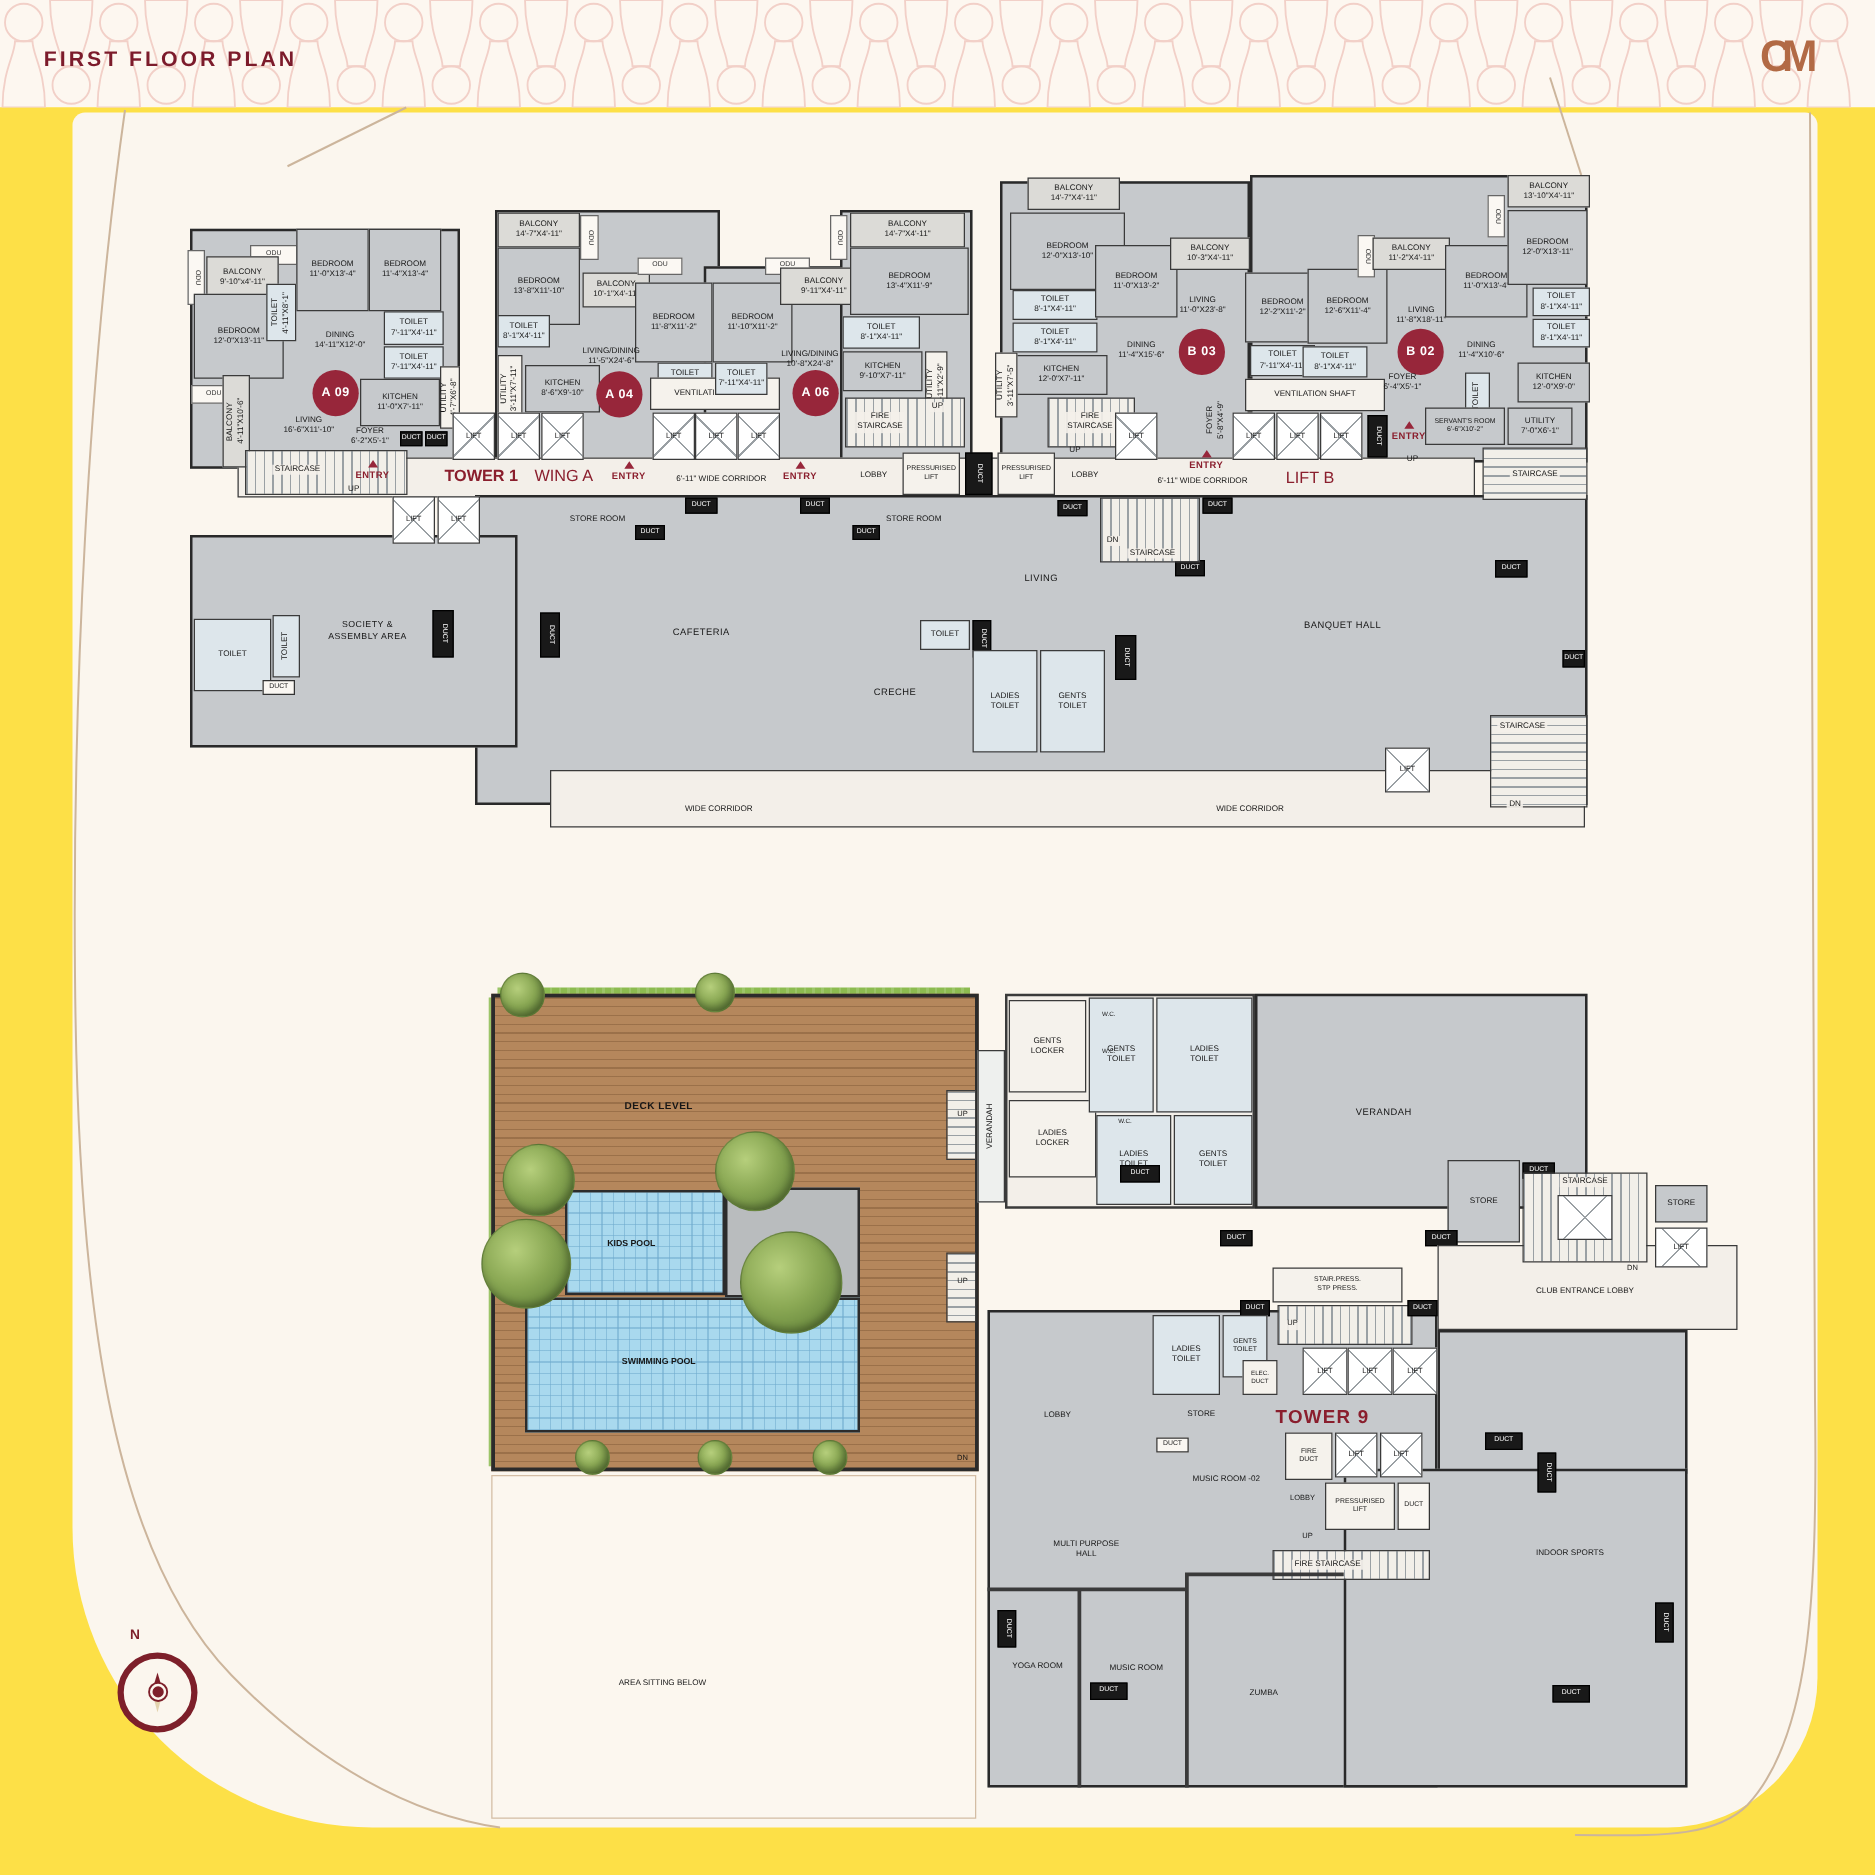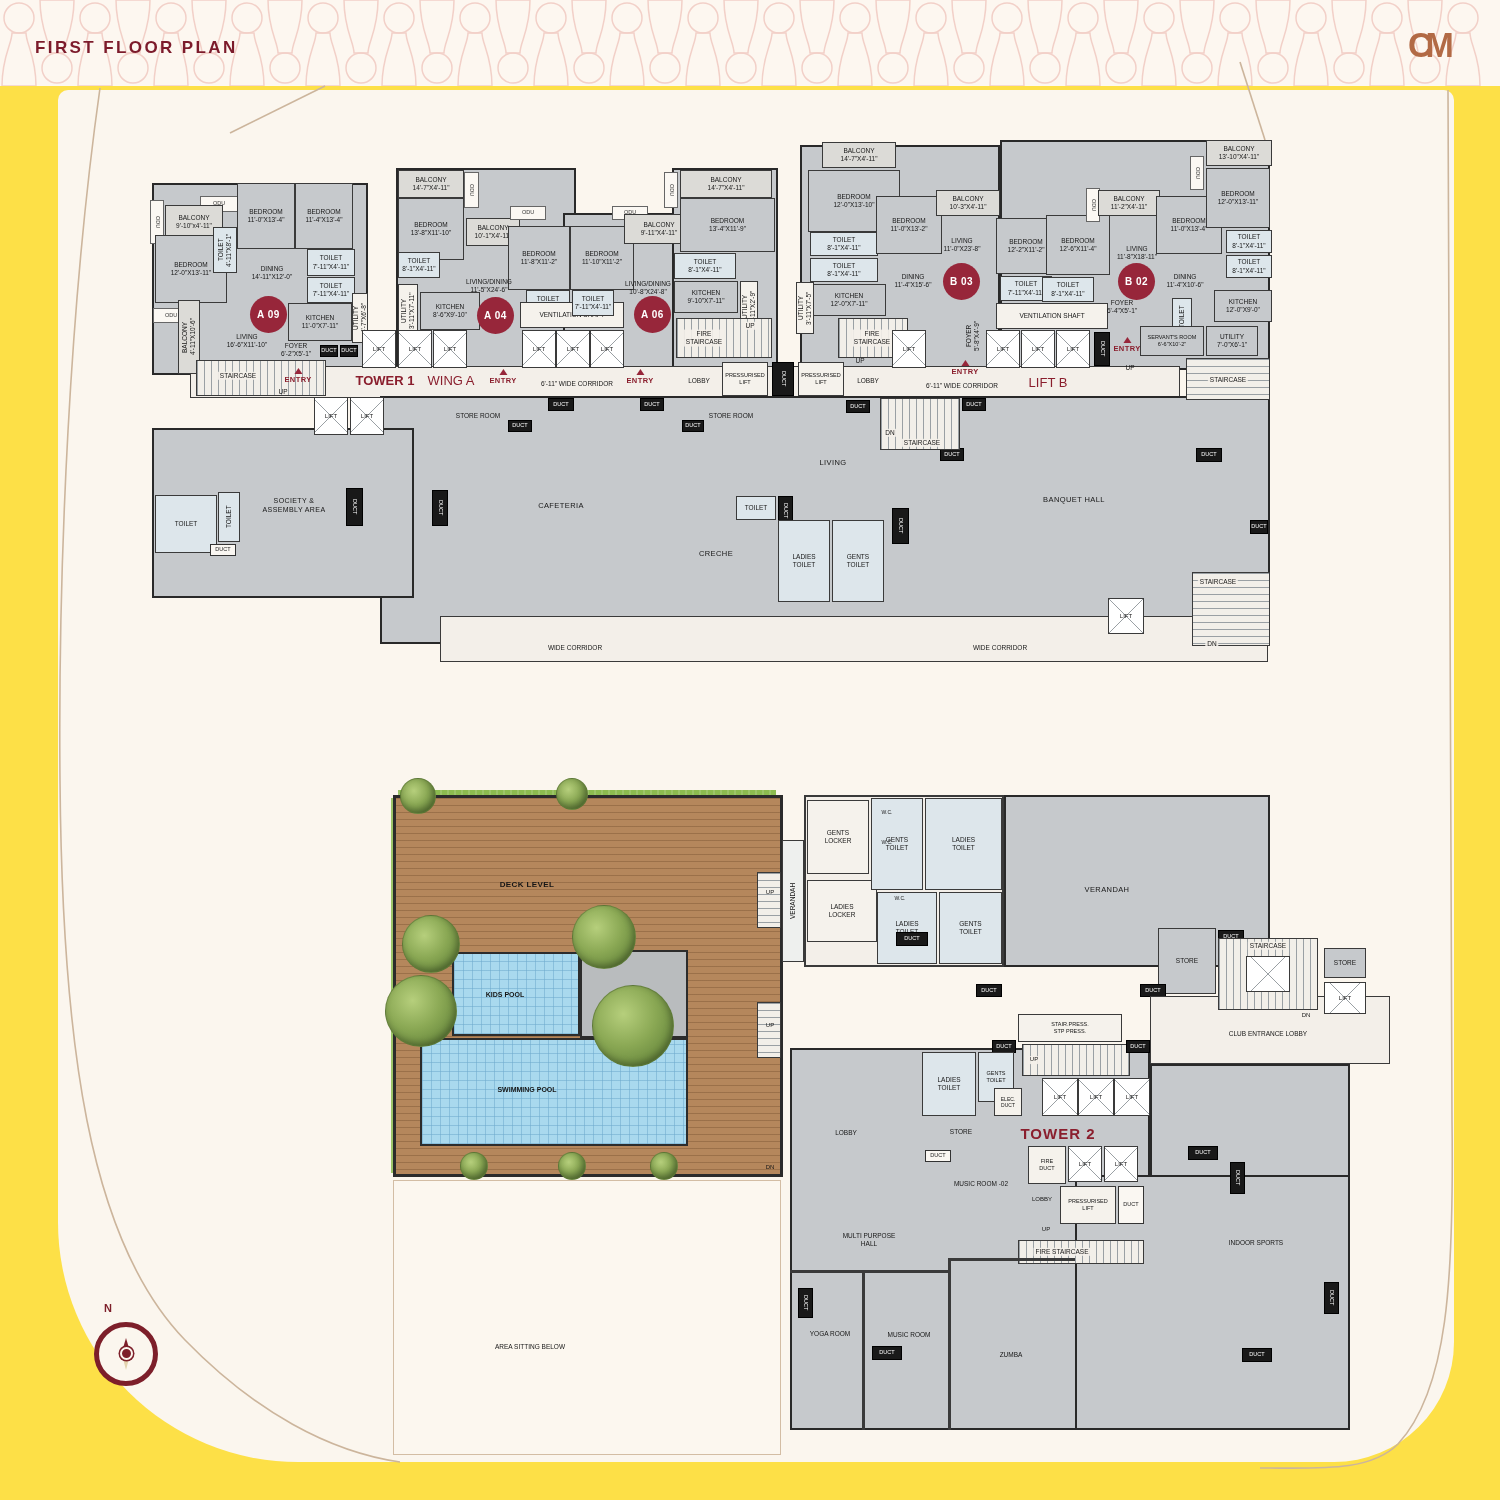--- a/index.html
+++ b/index.html
@@ -498,21 +498,21 @@
 DUCT</div>
   <div class="lift pz" style="left:1042px;top:1078px;width:36px;height:38px;">
       <span>LIFT</span>
     </div>
   <div class="lift pz" style="left:1078px;top:1078px;width:36px;height:38px;">
       <span>LIFT</span>
     </div>
   <div class="lift pz" style="left:1114px;top:1078px;width:36px;height:38px;">
       <span>LIFT</span>
     </div>
-  <div class="lbl c maroon pz" style="left:1058px;top:1134px;font-size:15px;letter-spacing:1px;">TOWER 2</div>
+  <div class="lbl c maroon pz" style="left:1058px;top:1134px;font-size:15px;letter-spacing:1px;">TOWER 9</div>
   <div class="lbl c pz" style="left:846px;top:1133px;">LOBBY</div>
   <div class="lbl c pz" style="left:961px;top:1132px;">STORE</div>
   <div class="ductw pz" style="left:925px;top:1150px;width:26px;height:12px;">DUCT</div>
   <div class="lbl c pz" style="left:981px;top:1184px;">MUSIC ROOM -02</div>
   <div class="r wh pz" style="left:1028px;top:1146px;width:38px;height:38px;font-size:5.5px;">FIRE
 DUCT</div>
   <div class="lift pz" style="left:1068px;top:1146px;width:34px;height:36px;">
       <span>LIFT</span>
     </div>
   <div class="lift pz" style="left:1104px;top:1146px;width:34px;height:36px;">

